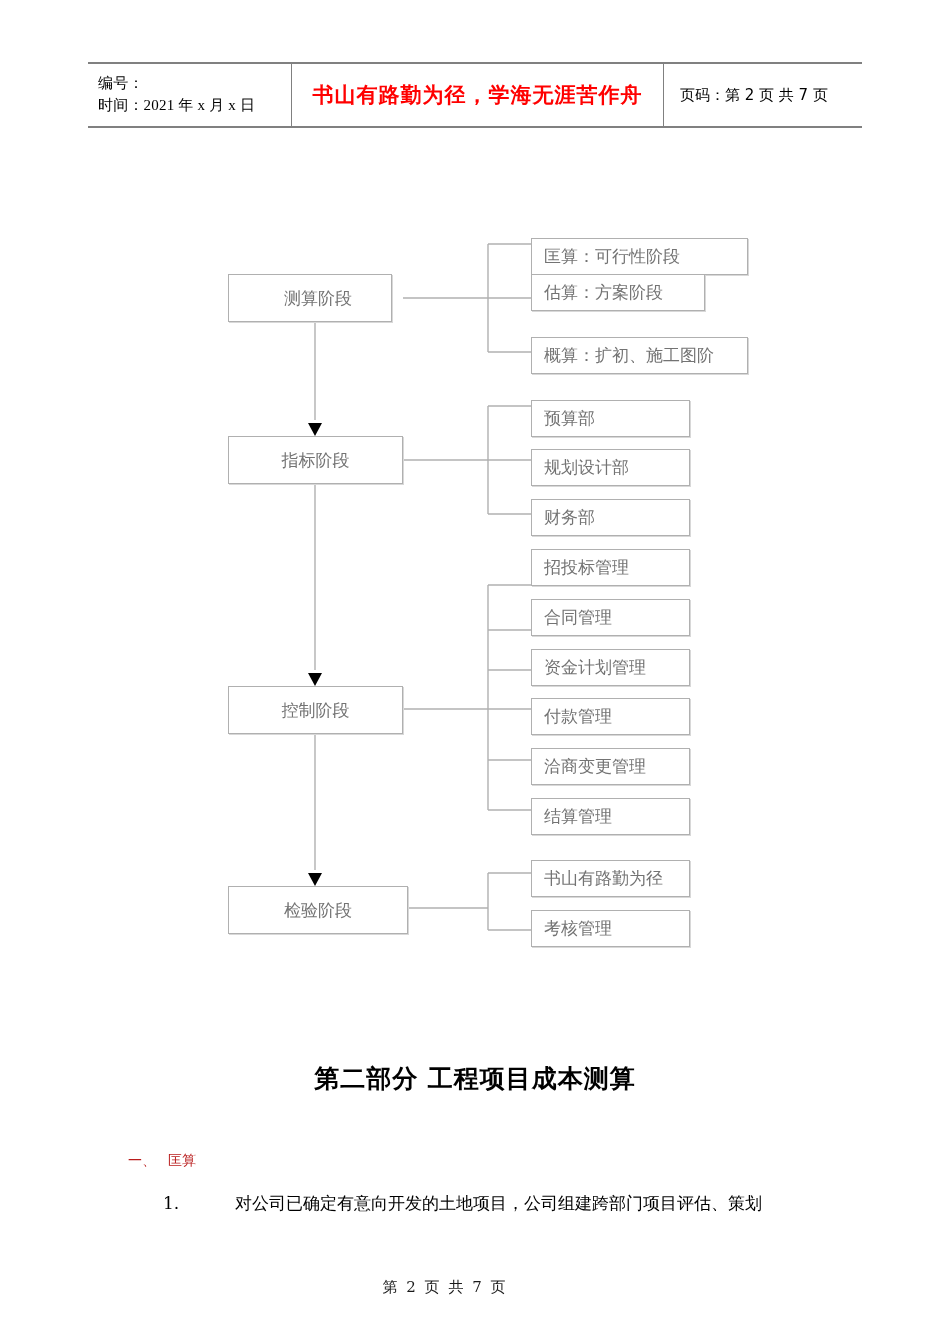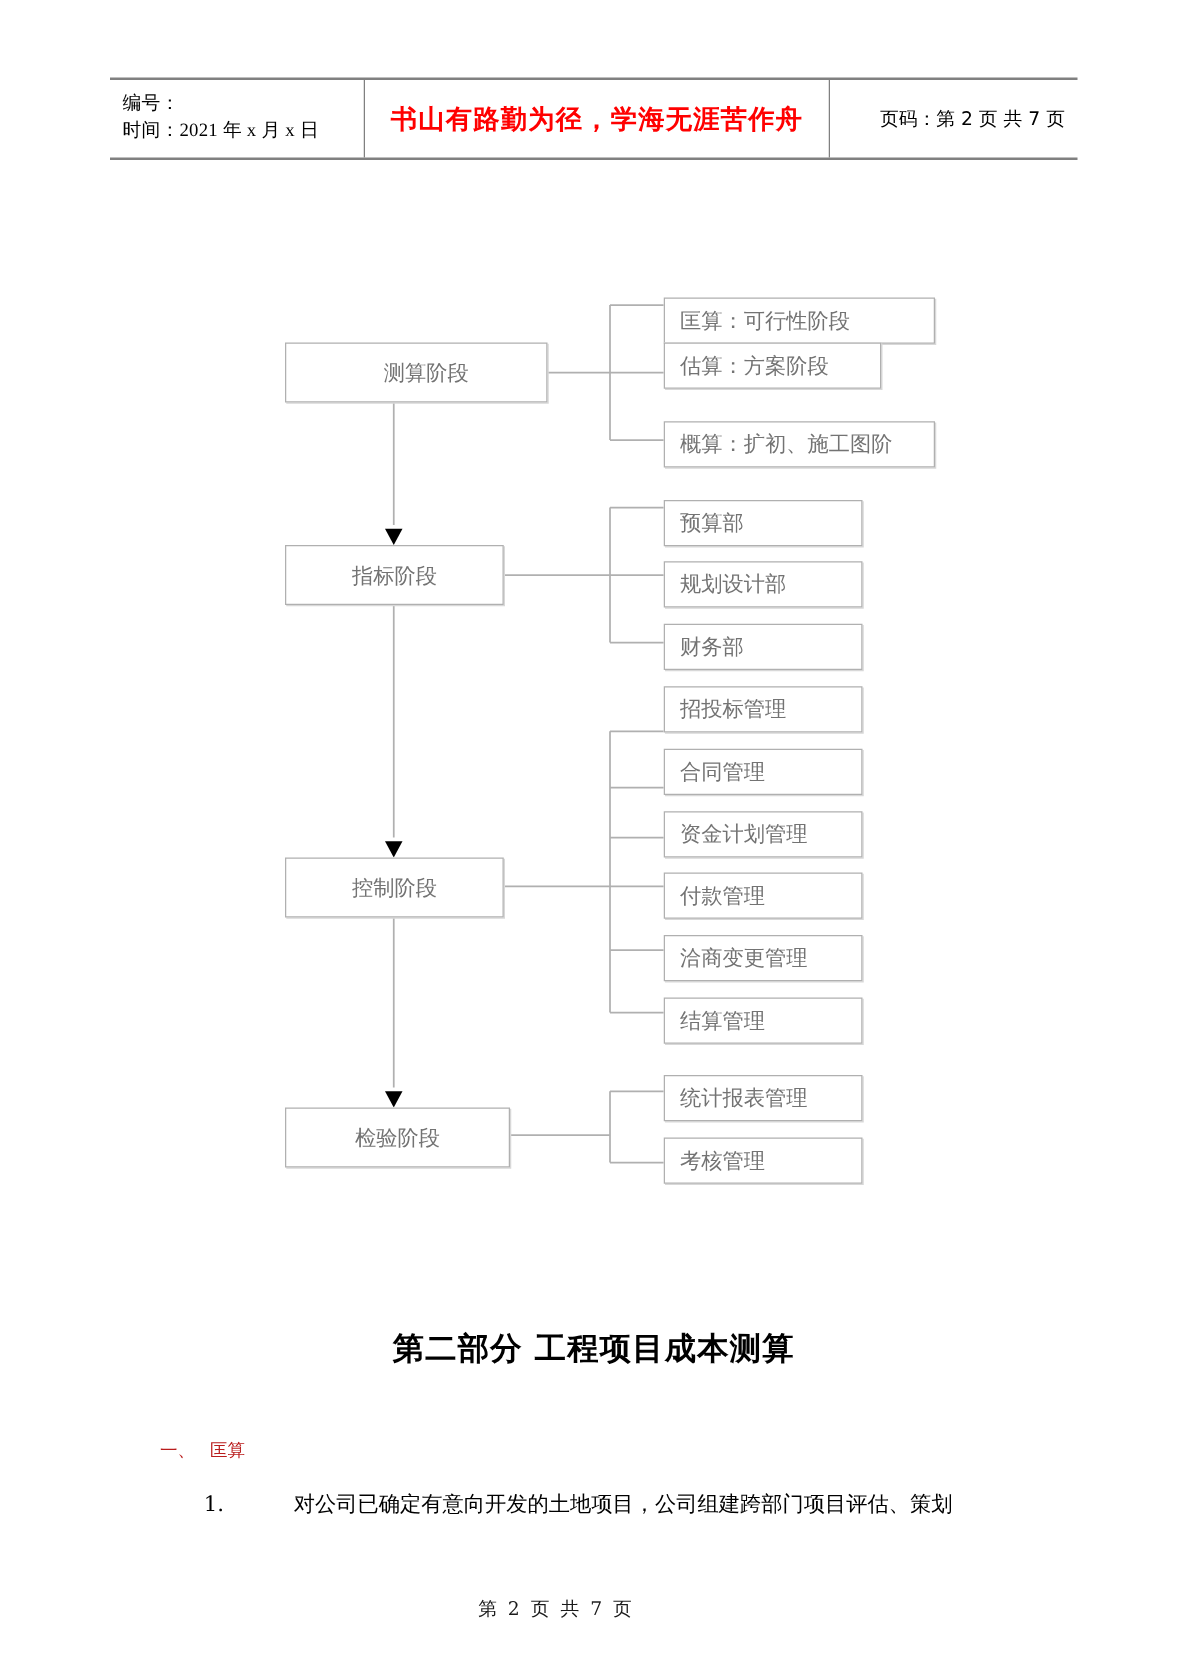--- a/index.html
+++ b/index.html
@@ -63,21 +63,20 @@
     color: #FF0000;
     font-size: 21px;
     font-weight: bold;
     letter-spacing: 1px;
     white-space: nowrap;
     font-family: "DejaVu Serif", "Liberation Serif", serif;
   }
   .hdr-page {
     font-size: 15px;
     white-space: nowrap;
-    margin-left: 24px;
   }
 
   
   .flow {
     position: absolute;
     left: 0;
     top: 0;
     width: 950px;
     height: 1010px;
     pointer-events: none;
@@ -218,21 +217,21 @@
     </g>
 
     <g stroke="#b0b0b0" stroke-width="1.4" fill="none">
       <line x1="403" y1="908" x2="488" y2="908"></line>
       <line x1="488" y1="873" x2="488" y2="930"></line>
       <line x1="488" y1="873" x2="531" y2="873"></line>
       <line x1="488" y1="930" x2="531" y2="930"></line>
     </g>
   </svg>
 
-  <div class="node stage" style="left:228px; top:274px; width:210px; height:48px;padding-left:16px;">
+  <div class="node stage" style="left:228px; top:274px; width:164px; height:48px;padding-left:16px;">
     <span>测算阶段</span>
   </div>
   <div class="node stage" style="left:228px; top:436px; width:175px; height:48px;">
     <span>指标阶段</span>
   </div>
   <div class="node stage" style="left:228px; top:686px; width:175px; height:48px;">
     <span>控制阶段</span>
   </div>
   <div class="node stage" style="left:228px; top:886px; width:180px; height:48px;">
     <span>检验阶段</span>
@@ -271,21 +270,21 @@
     <span>付款管理</span>
   </div>
   <div class="node leaf" style="left:531px; top:748px; width:159px; height:37px;">
     <span>洽商变更管理</span>
   </div>
   <div class="node leaf" style="left:531px; top:798px; width:159px; height:37px;">
     <span>结算管理</span>
   </div>
 
   <div class="node leaf" style="left:531px; top:860px; width:159px; height:37px;">
-    <span>统计报表管理</span>
+    <span>书山有路勤为径</span>
   </div>
   <div class="node leaf" style="left:531px; top:910px; width:159px; height:37px;">
     <span>考核管理</span>
   </div>
 
 </div>
 
 <div class="doc-heading">第二部分  工程项目成本测算</div>
 
 <div class="para-1">

